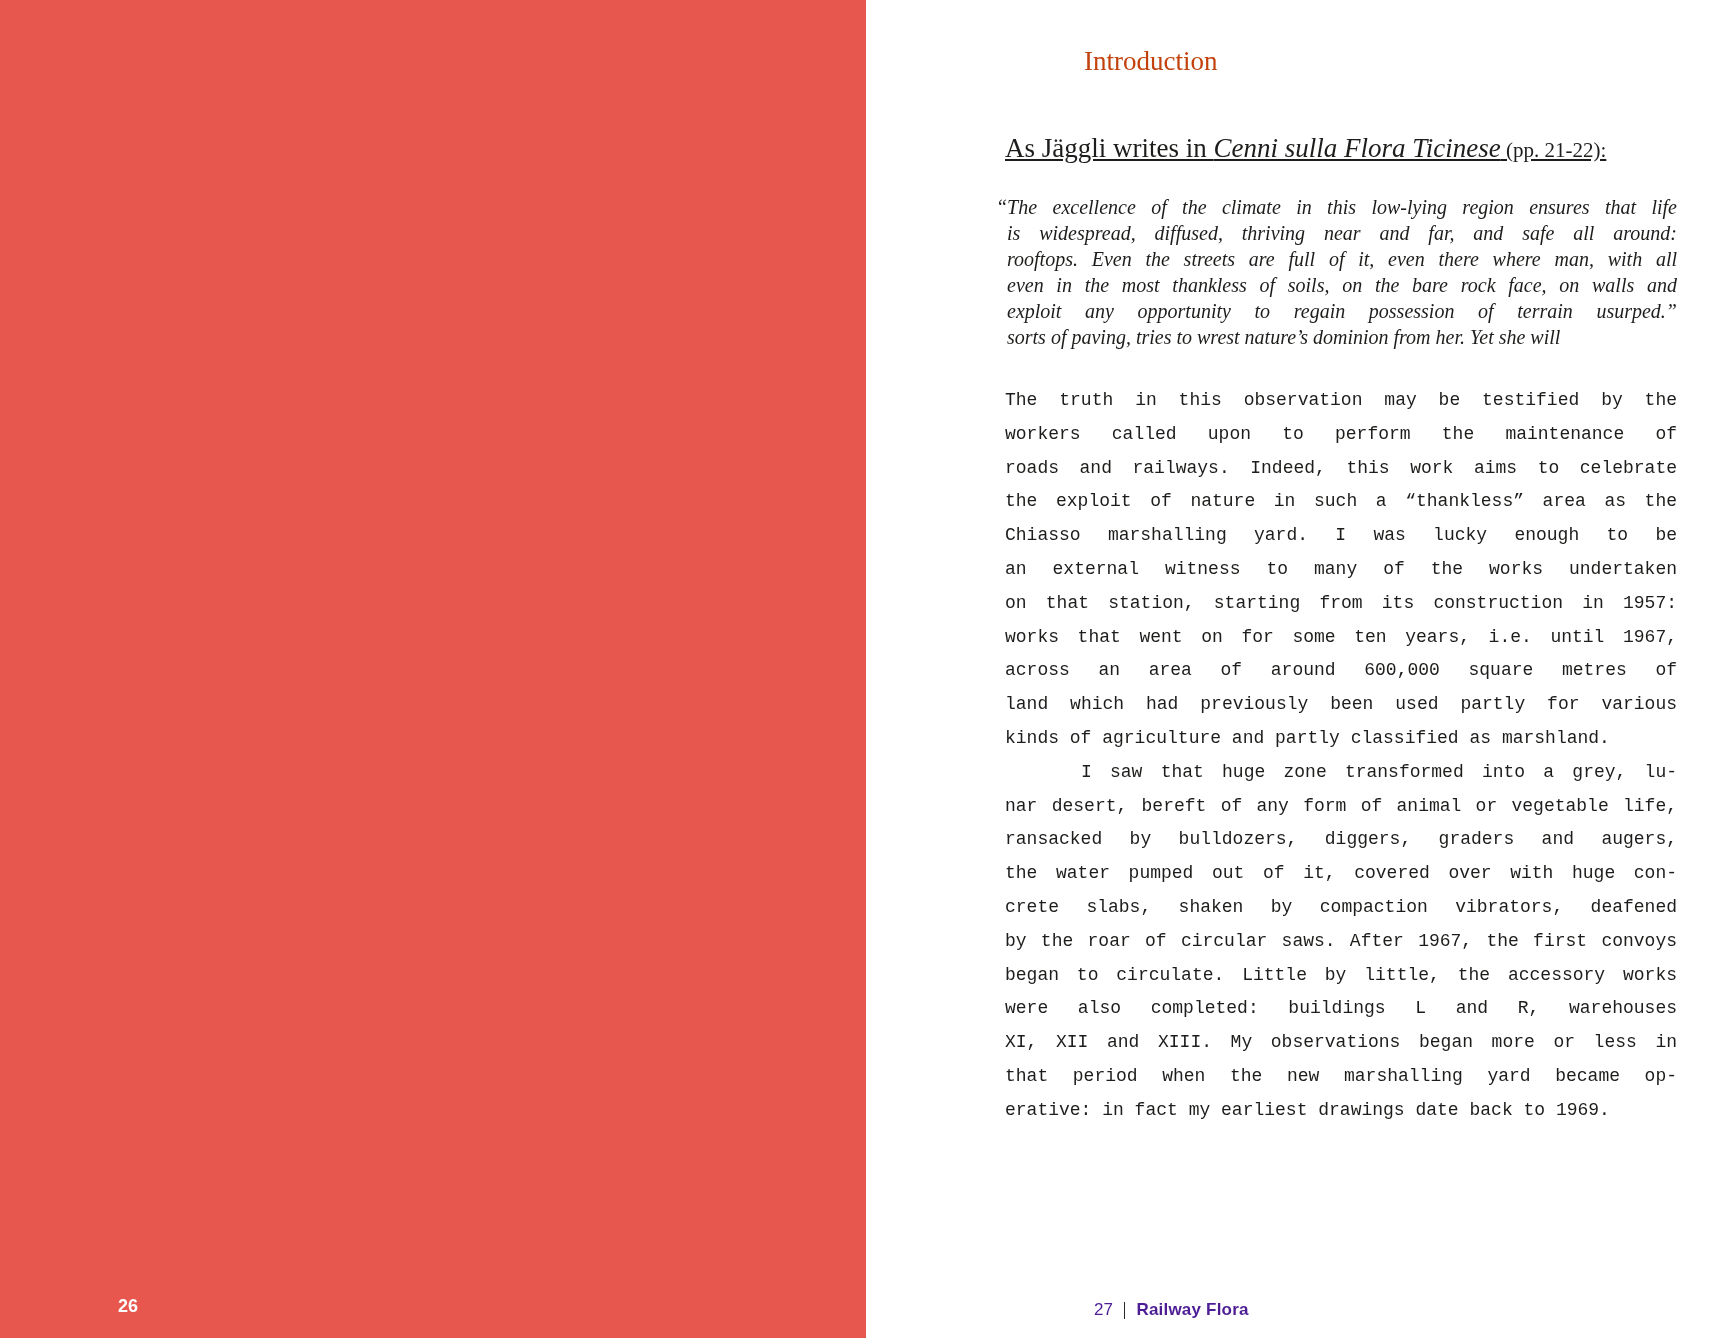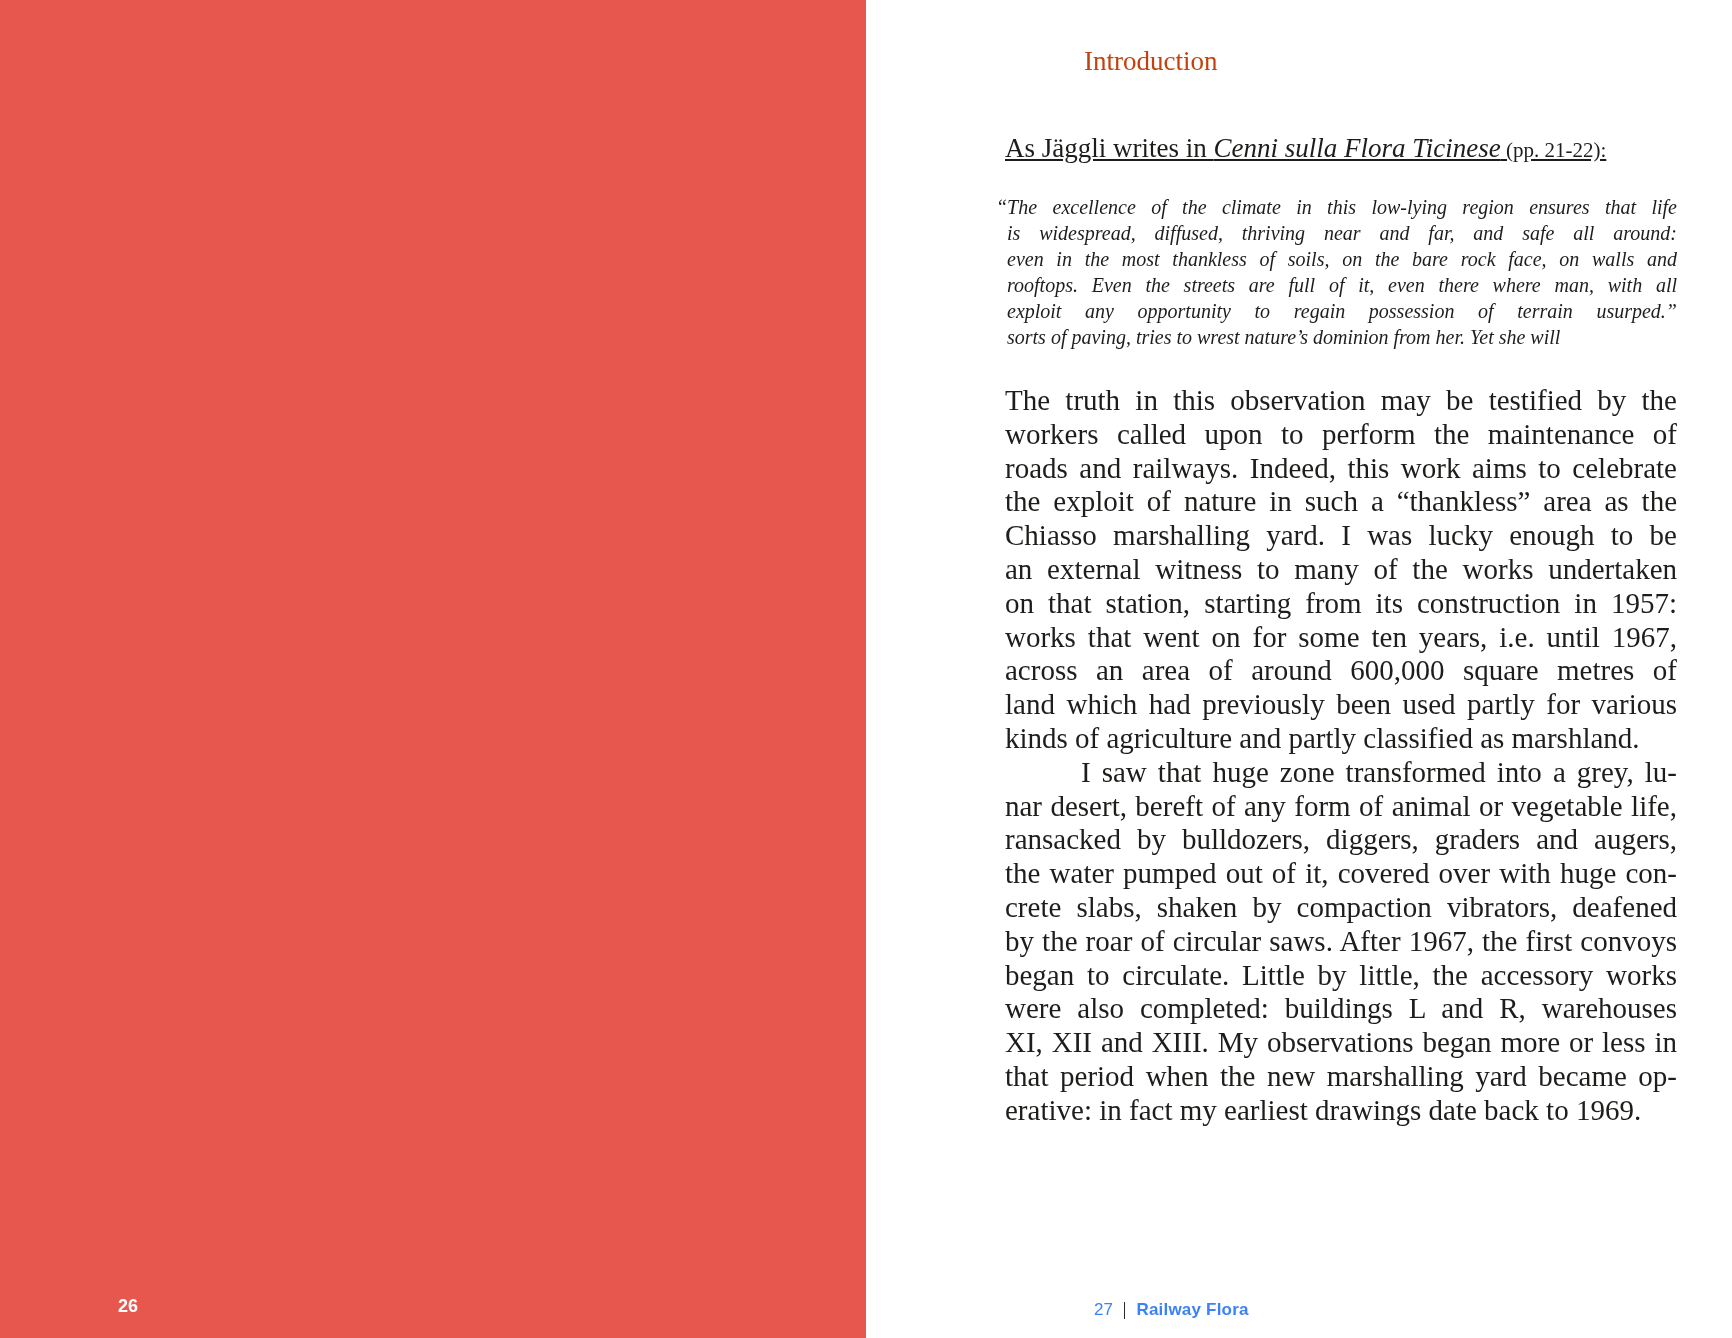--- a/index.html
+++ b/index.html
@@ -58,32 +58,33 @@
     line-height: 26px;
     font-style: italic;
   }
   .quote .line { text-align: justify; text-align-last: justify; }
   .quote .line:last-child { text-align-last: left; }
   .quote .line:first-child { text-indent: -11px; }
   .body-text {
     position: absolute;
     left: 139px; top: 384px;
     width: 672px;
-    font-size: 29px;
+    font-size: 18px;
     line-height: 33.8px;
+    font-family: Liberation Mono, monospace;
   }
   .para .line { text-align: justify; text-align-last: justify; }
   .para .line:last-child { text-align-last: left; }
   .para-indent .line:first-child { text-indent: 76px; }
   .footer {
     position: absolute;
     left: 228px; top: 1300px;
     font-family: "Liberation Sans", "DejaVu Sans", sans-serif;
     font-size: 17px;
-    color: #3b82f6;
+    color: #4c1d95;
     display: flex;
     align-items: center;
     gap: 11px;
   }
   .footer .divider {
     width: 1.5px;
     height: 17px;
     background: #2a2a2a;
   }
   .footer .book-name { font-weight: 700; letter-spacing: 0.2px; }
@@ -101,22 +102,22 @@
 
     <div class="heading">Introduction</div>
 
     <div class="intro-line">
       <span>As Jäggli writes in </span><span class="book-title-italic">Cenni sulla Flora Ticinese</span><span class="pages-ref"> (pp. 21-22):</span>
     </div>
 
     <div class="quote">
         <div class="line">“The excellence of the climate in this low-lying region ensures that life</div>
         <div class="line">is widespread, diffused, thriving near and far, and safe all around:</div>
+        <div class="line">rooftops. Even the streets are full of it, even there where man, with all</div>
         <div class="line">even in the most thankless of soils, on the bare rock face, on walls and</div>
-        <div class="line">rooftops. Even the streets are full of it, even there where man, with all</div>
         <div class="line">exploit any opportunity to regain possession of terrain usurped.”</div>
         <div class="line">sorts of paving, tries to wrest nature’s dominion from her. Yet she will</div>
       </div>
 
     <div class="body-text">
       <div class="para">
           <div class="line">The truth in this observation may be testified by the</div>
           <div class="line">workers called upon to perform the maintenance of</div>
           <div class="line">roads and railways. Indeed, this work aims to celebrate</div>
           <div class="line">the exploit of nature in such a “thankless” area as the</div>

